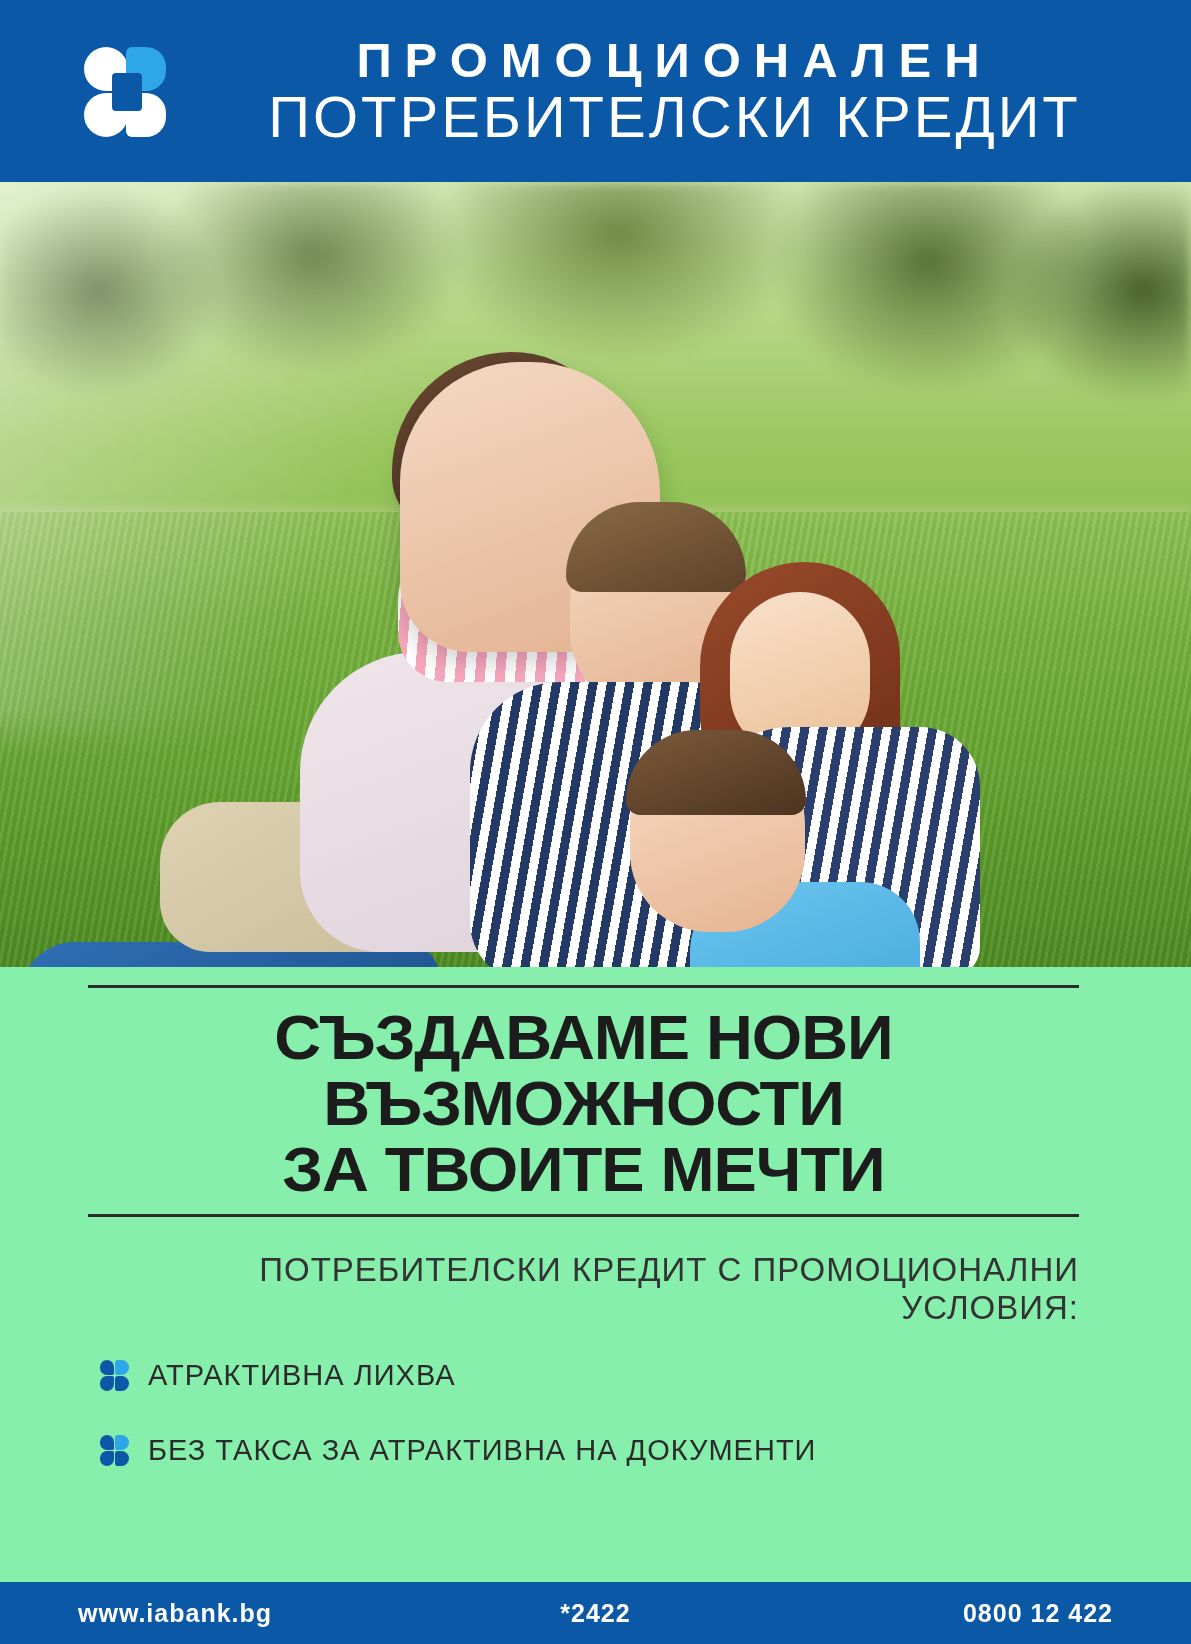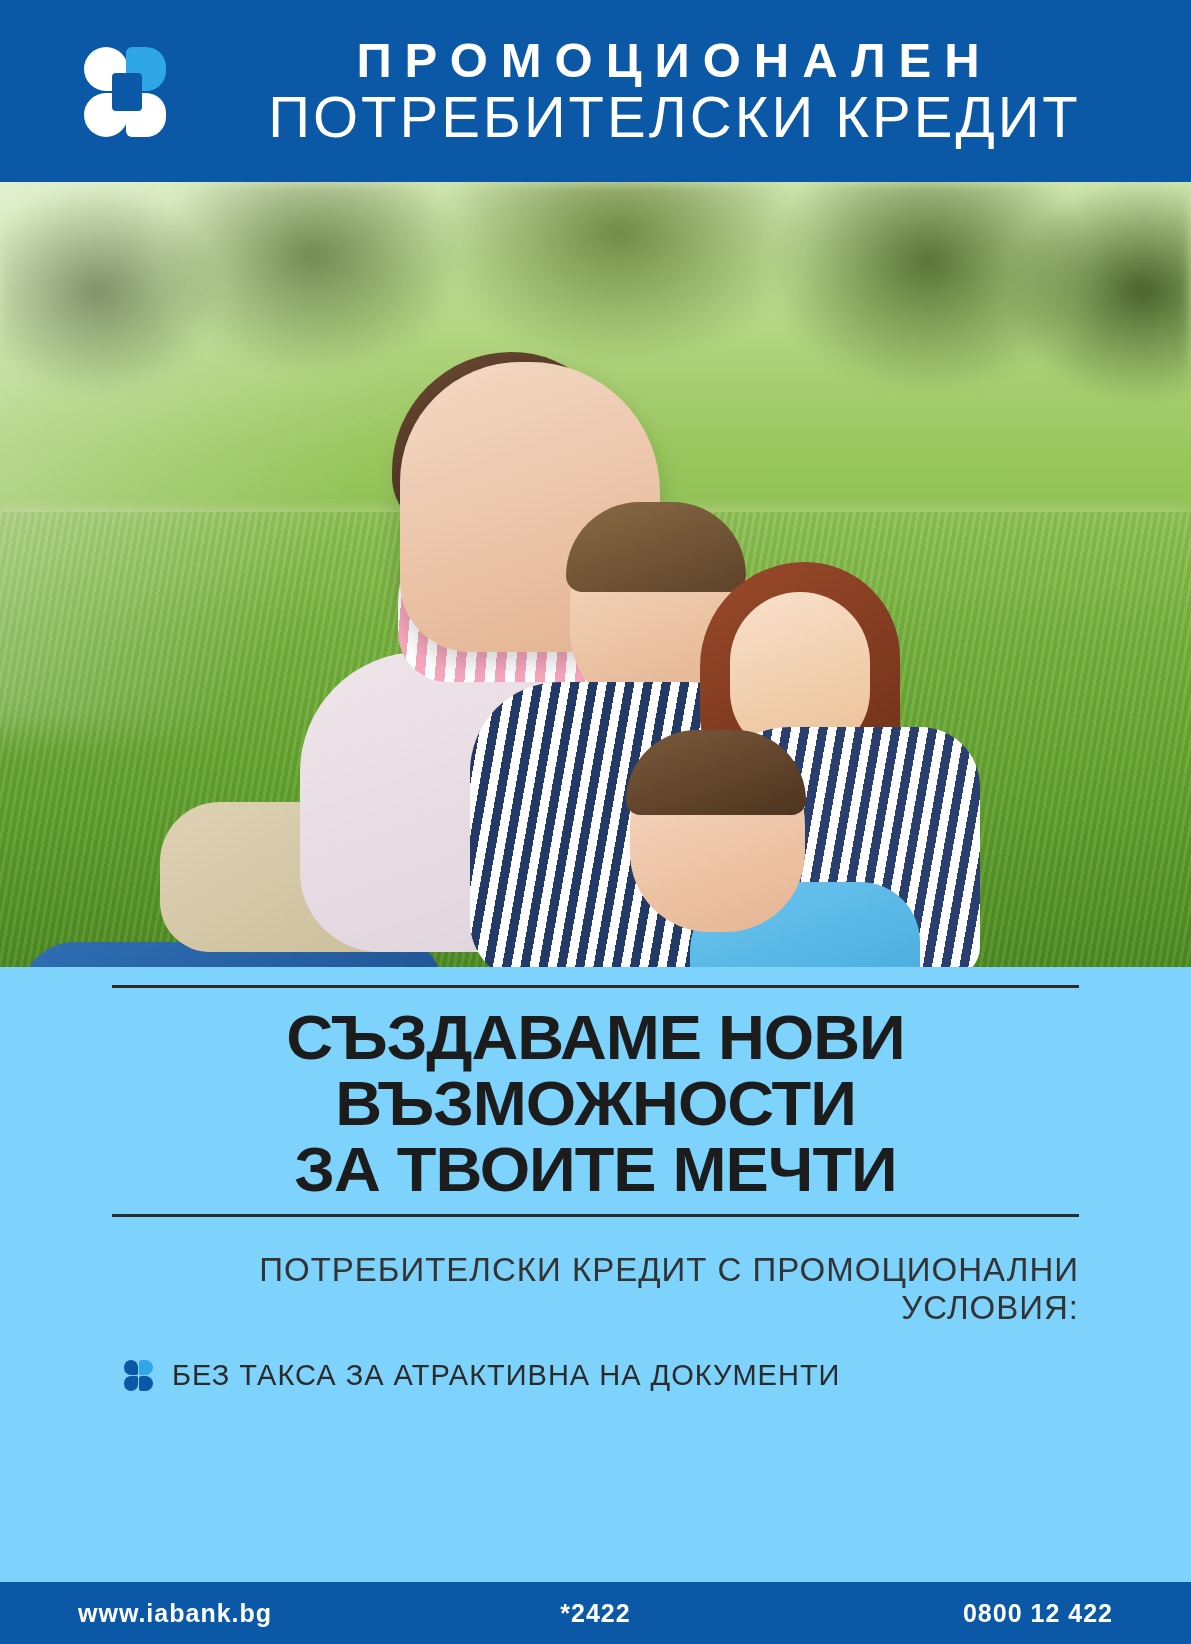--- a/index.html
+++ b/index.html
@@ -7,21 +7,21 @@
     width: 1191px;
     height: 1644px;
     background: #ffffff;
     font-family: "Liberation Sans", sans-serif;
     overflow: hidden;
   }
   .poster {
     position: relative;
     width: 1191px;
     height: 1644px;
-    background: #7dd3fc;
+    background: #86efac;
     display: flex;
     flex-direction: column;
   }
 
   
   .header {
     position: relative;
     height: 182px;
     background: #0b58a6;
     display: flex;
@@ -197,21 +197,21 @@
   }
   .khaki {
     left: 160px; top: 620px; width: 330px; height: 150px;
     background: linear-gradient(150deg,#ded2b4,#c9bb97);
     border-radius: 60px 70px 40px 50px;
   }
 
   
   .content {
     flex: 1 1 auto;
-    padding: 18px 112px 0 112px;
+    padding: 18px 112px 0 88px;
     position: relative;
   }
   .rule {
     height: 3px;
     background: #2b2b2b;
     width: 100%;
   }
   .headline {
     text-align: center;
     font-weight: bold;
@@ -327,20 +327,29 @@
       <span>СЪЗДАВАМЕ НОВИ ВЪЗМОЖНОСТИ</span>
       <span class="l2">ЗА ТВОИТЕ МЕЧТИ</span>
     </div>
 
     <div class="rule"></div>
 
     <div class="subhead">ПОТРЕБИТЕЛСКИ КРЕДИТ С ПРОМОЦИОНАЛНИ УСЛОВИЯ:</div>
 
     <div class="bullets">
 
+      <div class="bullet">
+        <span class="bullet-icon">
+          <i class="a"></i>
+            <i class="b"></i>
+            <i class="c"></i>
+            <i class="d"></i>
+        </span>
+        <span class="bullet-text">АТРАКТИВНА ЛИХВА</span>
+      </div>
 
       <div class="bullet">
         <span class="bullet-icon">
           <i class="a"></i>
             <i class="b"></i>
             <i class="c"></i>
             <i class="d"></i>
         </span>
         <span class="bullet-text">БЕЗ ТАКСА ЗА АТРАКТИВНА НА ДОКУМЕНТИ</span>
       </div>

